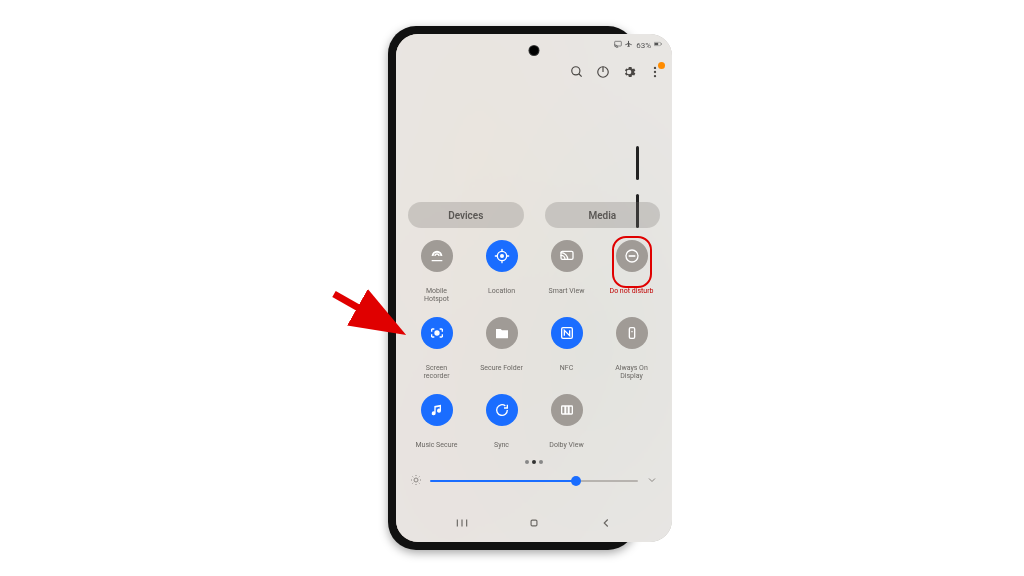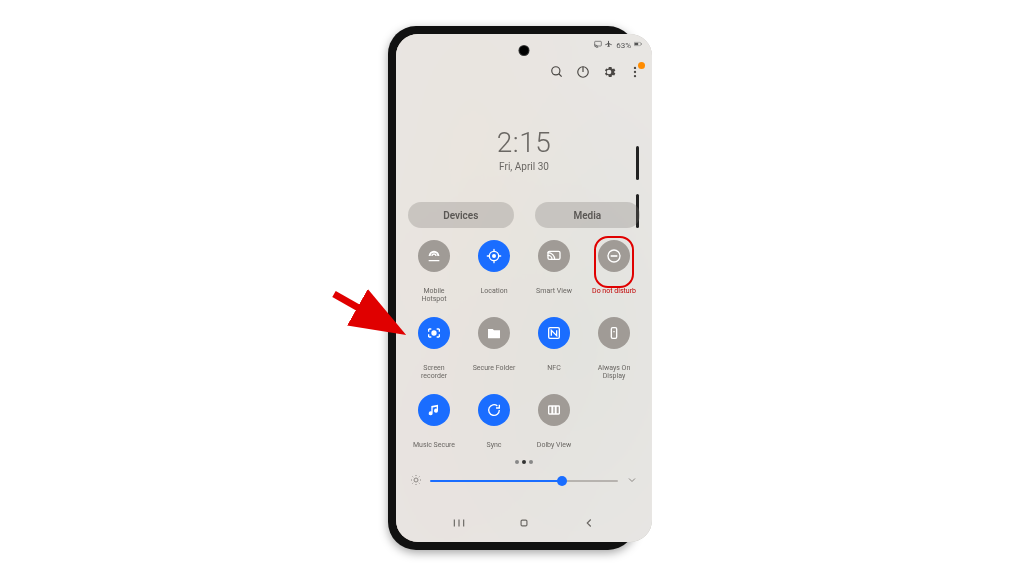--- a/index.html
+++ b/index.html
@@ -28,21 +28,21 @@
   .phone::after { 
     content:"";
     position:absolute;
     right:-3px; top:120px;
     width:3px; height:34px;
     background:#222; border-radius:2px;
     box-shadow: 0 48px 0 #222;
   }
   .screen {
     position: relative;
-    width: 256px;
+    width: 276px;
     height: 508px;
     background: #d6d3d0;
     border-radius: 22px;
     overflow: hidden;
   }
   
   .wallpaper {
     position:absolute; inset:0;
     background:
       radial-gradient(ellipse at 30% 25%, rgba(255,180,60,.35), transparent 55%),
@@ -227,24 +227,20 @@
       <span style="position:relative">
         <svg viewBox="0 0 24 24" fill="#4a4744">
             <circle cx="12" cy="5" r="2"></circle>
             <circle cx="12" cy="12" r="2"></circle>
             <circle cx="12" cy="19" r="2"></circle>
           </svg>
         <span style="position:absolute;top:-2px;right:-3px;width:7px;height:7px;border-radius:50%;background:#ff8c00"></span>
       </span>
     </div>
 
-    <div class="clock">
-      <div class="time">2:15</div>
-      <div class="date">Fri, April 30</div>
-    </div>
 
     <div class="pill-row">
       <div class="pill">
           <span>Devices</span>
         </div>
       <div class="pill">
           <span>Media</span>
         </div>
     </div>
 

